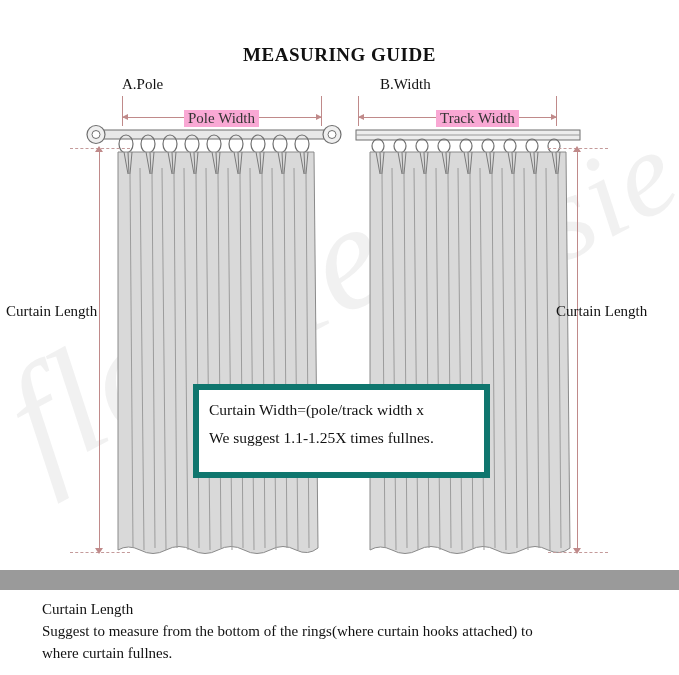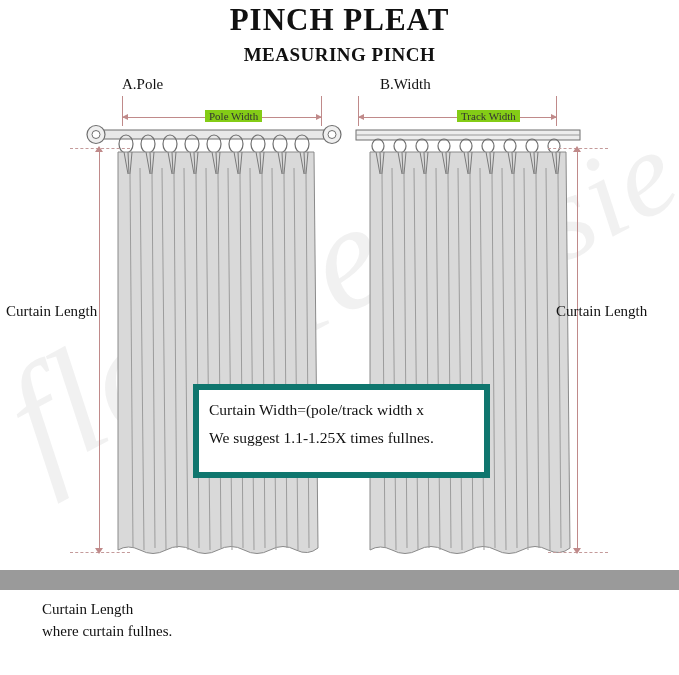--- a/index.html
+++ b/index.html
@@ -61,25 +61,24 @@
     height: 1px;
     background: #c08a8a;
   }
   .dimtick {
     position: absolute;
     width: 1px;
     background: #c08a8a;
   }
   .dimlabel {
     position: absolute;
-    font-size: 11px;
+    font-size: 15px;
     color: #333;
-    background: #84cc16;
+    background: #f9a8d4;
     padding: 0 4px;
-    margin-left: 21px;
   }
 
   
   .side-label {
     position: absolute;
     font-size: 15px;
     color: #111;
   }
   #len-left  { left: 6px;  top: 303px; }
   #len-right { left: 556px; top: 303px; }
@@ -172,22 +171,21 @@
   #wm2 { left: 360px; top: 170px; transform: rotate(-28deg); font-size: 120px; }
 </style>
 </head>
 <body>
 
 <div id="page">
 
   <div class="watermark" id="wm1">flcosie</div>
   <div class="watermark" id="wm2">flcosie</div>
 
-  <div class="title">PINCH PLEAT</div>
-  <div class="subtitle">MEASURING PINCH</div>
+  <div class="subtitle">MEASURING GUIDE</div>
 
   <div class="panel-label" id="label-pole">A.Pole</div>
   <div class="panel-label" id="label-track">B.Width</div>
 
   <div class="dimtick" style="left:122px; top:96px; height:30px;"></div>
   <div class="dimtick" style="left:321px; top:96px; height:30px;"></div>
   <div class="dimline" style="left:122px; top:117px; width:200px;"></div>
   <div class="arrow-up" style="left:122px; top:114px; border-bottom:none; border-top:none; border-left:0; border-right:6px solid #c08a8a; border-top:3px solid transparent; border-bottom:3px solid transparent;"></div>
   <div class="arrow-up" style="left:316px; top:114px; border-bottom:none; border-top:none; border-right:0; border-left:6px solid #c08a8a; border-top:3px solid transparent; border-bottom:3px solid transparent;"></div>
   <div class="dimlabel" style="left:184px; top:110px;">Pole Width</div>
@@ -320,16 +318,17 @@
   <div class="side-label" id="len-right">Curtain Length</div>
 
   <div id="formula-box">
     <div>Curtain Width=(pole/track width x</div>
     <div>We suggest 1.1-1.25X times fullnes.</div>
   </div>
 
   <div id="bottom-bar"></div>
   <div id="bottom-note">
     <div class="nhead">Curtain Length</div>
+    <div class="nline">Suggest to measure from the bottom of the rings(where curtain hooks attached) to</div>
     <div class="nline">where curtain fullnes.</div>
   </div>
 
 </div>
 
 </body></html>

